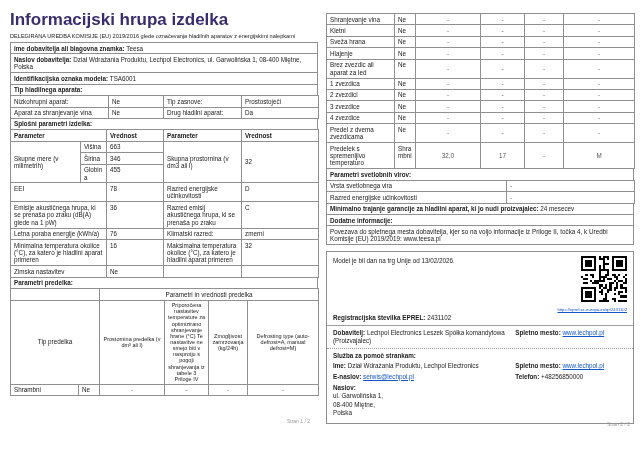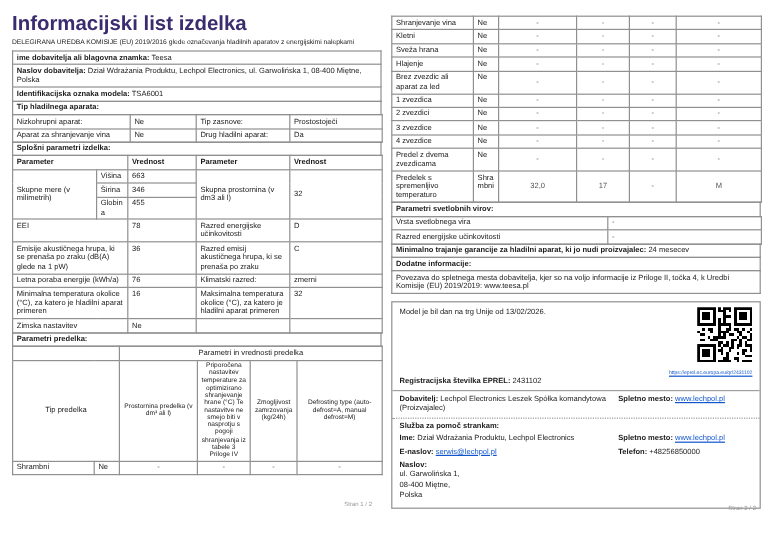--- a/index.html
+++ b/index.html
@@ -42,21 +42,21 @@
   .two-col .r { width:38%; }
   .addr { font-size:6.3px; line-height:1.35; }
   .eprel-row { display:flex; justify-content:space-between; align-items:flex-end; margin-top:2px; }
   .support-title { font-weight:bold; font-size:6.3px; margin:2px 0 3px 0; }
   .mb { margin-bottom:3px; }
 </style>
 </head>
 <body>
 
 <div class="page" id="page1">
-  <h1 class="doc-title">Informacijski list izdelka</h1>
+  <h1 class="doc-title">Informacijski hrupa izdelka</h1>
   <div class="subtitle">DELEGIRANA UREDBA KOMISIJE (EU) 2019/2016 glede označevanja hladilnih aparatov z energijskimi nalepkami</div>
 
   <table>
     <tbody>
 
         <tr>
           <td><b>ime dobavitelja ali blagovna znamka:</b> <span>Teesa</span></td>
         </tr>
 
         <tr>

